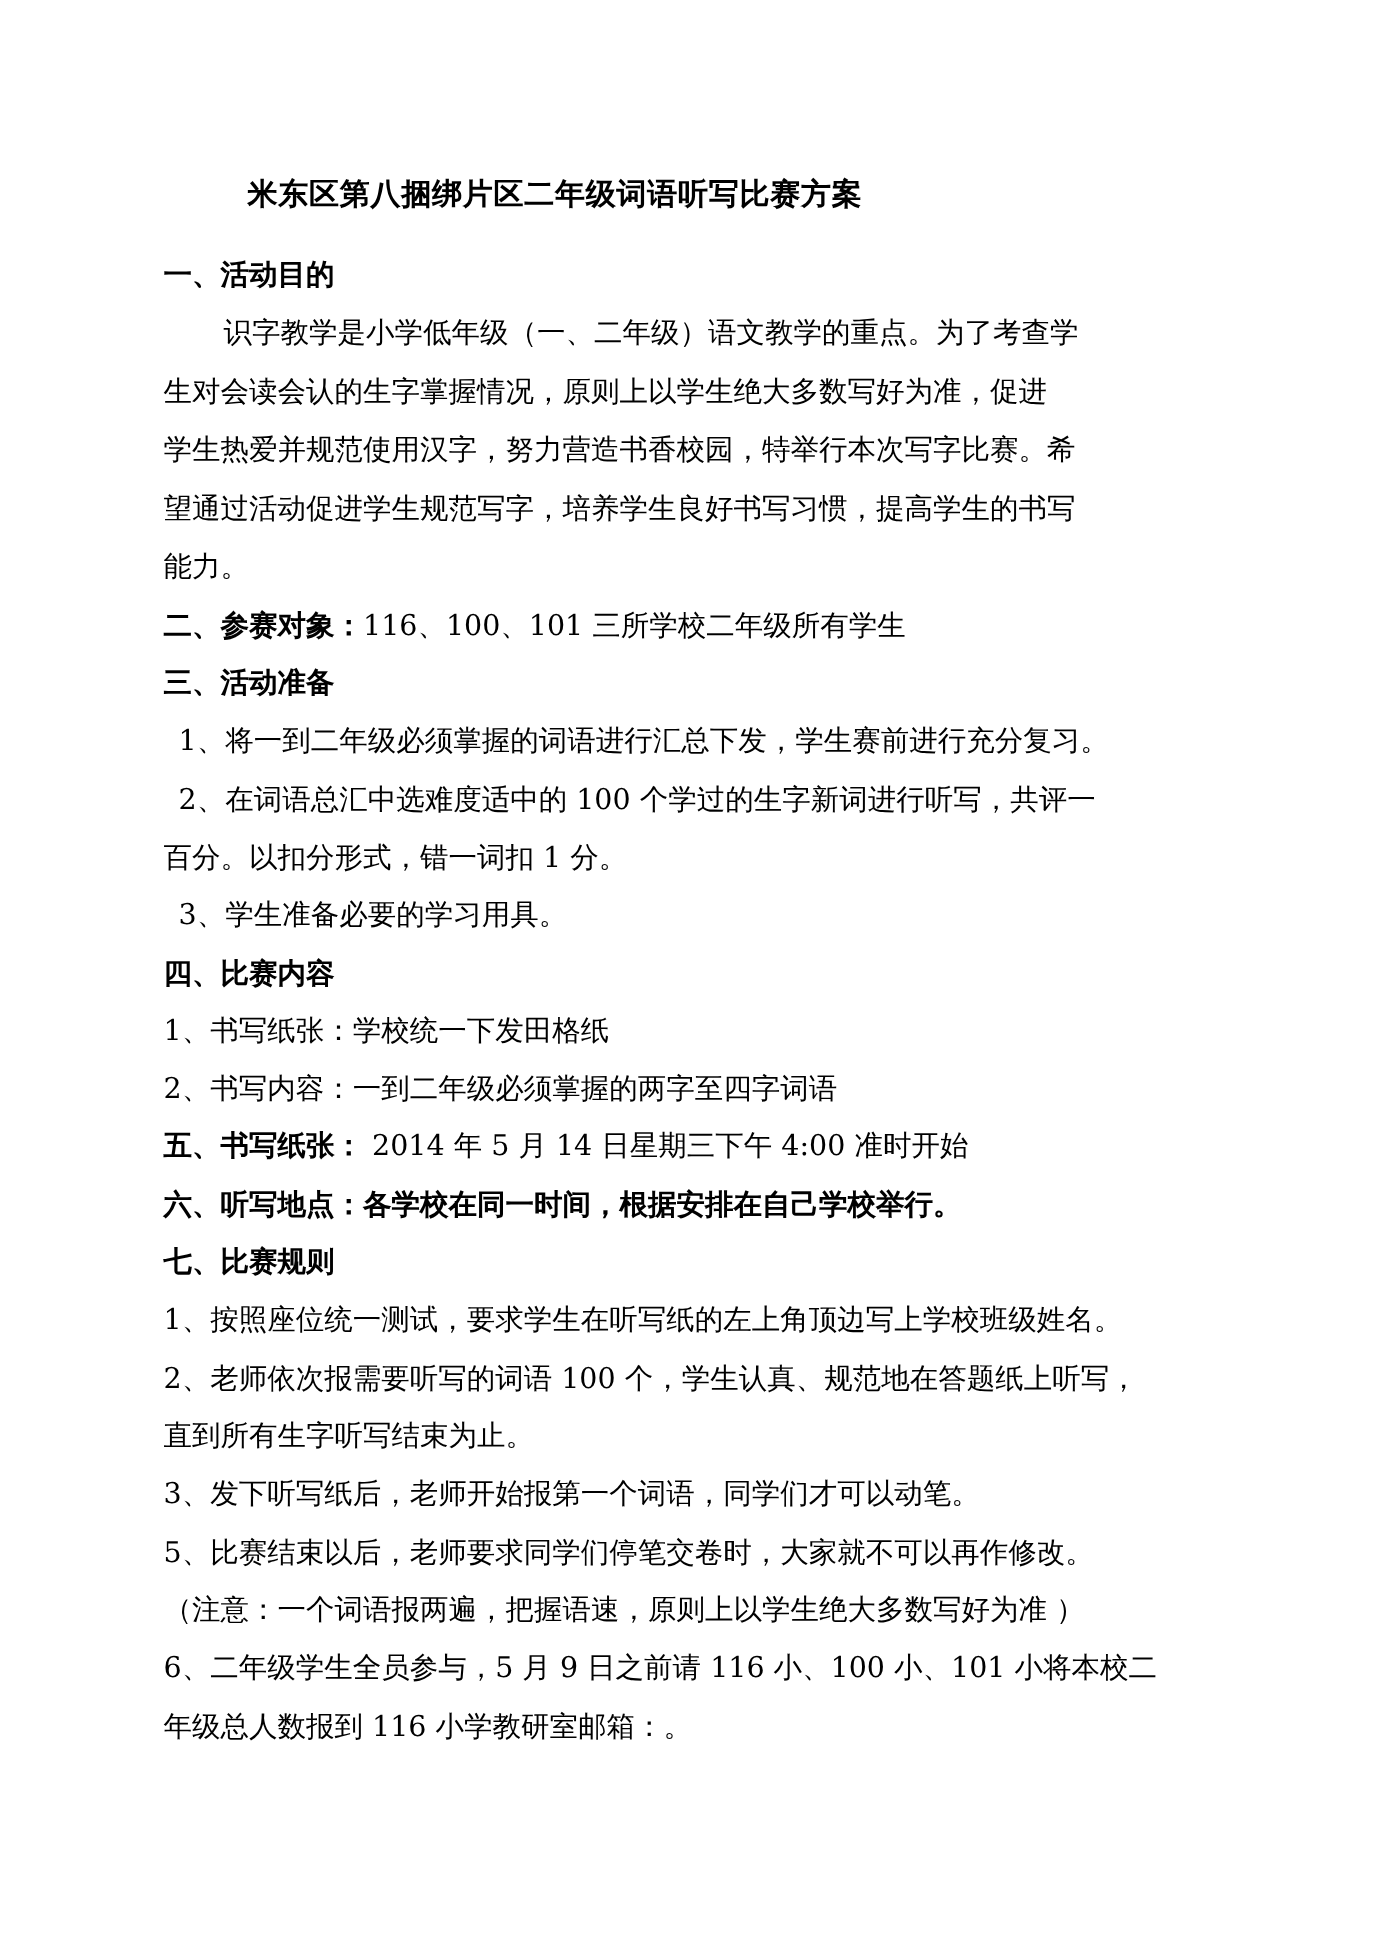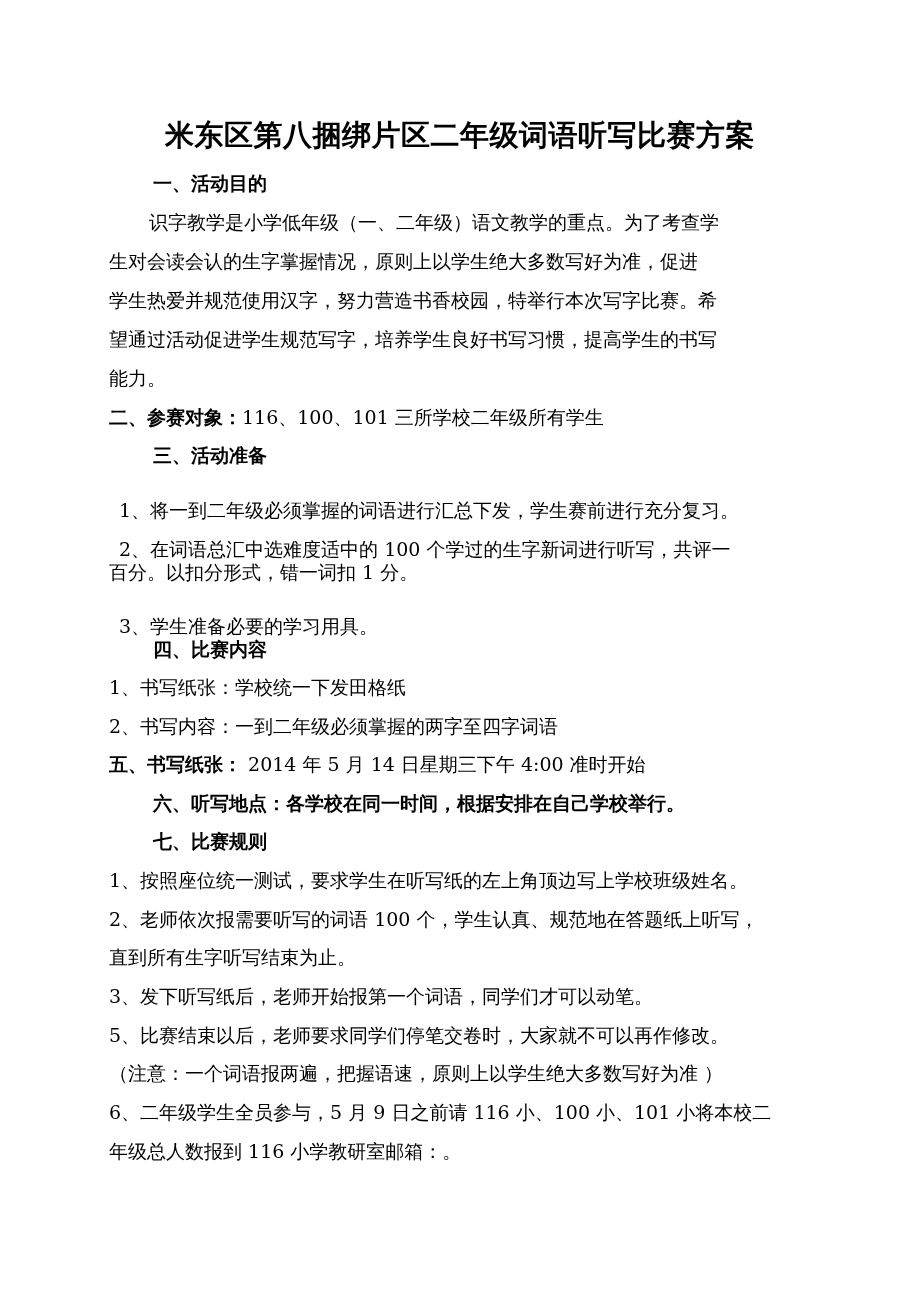--- a/index.html
+++ b/index.html
@@ -1,26 +1,26 @@
 <!DOCTYPE html>
 <html><head>
 <meta charset="utf-8">
 <style>
   html, body { margin: 0; padding: 0; background: #ffffff; }
   body { width: 920px; height: 1302px; position: relative; overflow: hidden;
          font-family: "DejaVu Serif", "Liberation Serif", serif; color: #000; }
   .page { position: absolute; left: 109px; top: 0; width: 705px; }
   .title { position: absolute; left: 56px; top: 116px; width: 600px;
-           font-size: 29px; font-weight: bold; letter-spacing: 0.5px; white-space: nowrap;
+           font-size: 20px; font-weight: bold; letter-spacing: 0.5px; white-space: nowrap;
            font-family: "DejaVu Sans", "Liberation Sans", sans-serif; }
   .line { position: absolute; left: 0; font-size: 19px; white-space: nowrap; line-height: 24px; }
-  .h { font-weight: bold; font-family: "DejaVu Sans", "Liberation Sans", sans-serif; margin-left: 44px; }
+  .h { font-weight: bold; font-family: "DejaVu Sans", "Liberation Sans", sans-serif; }
   .b { font-weight: bold; font-family: Liberation Serif, serif; }
   .indent2 { padding-left: 40px; }
-  .indent1 { padding-left: 10px; margin-top: 16px; }
+  .indent1 { padding-left: 10px; }
 </style>
 </head>
 <body>
 
 <div class="page">
   <div class="title">米东区第八捆绑片区二年级词语听写比赛方案</div>
 
   <div class="line h" style="top:171px">一、活动目的</div>
   <div class="line indent2" style="top:210px">识字教学是小学低年级（一、二年级）语文教学的重点。为了考查学</div>
   <div class="line" style="top:249px">生对会读会认的生字掌握情况，原则上以学生绝大多数写好为准，促进</div>

